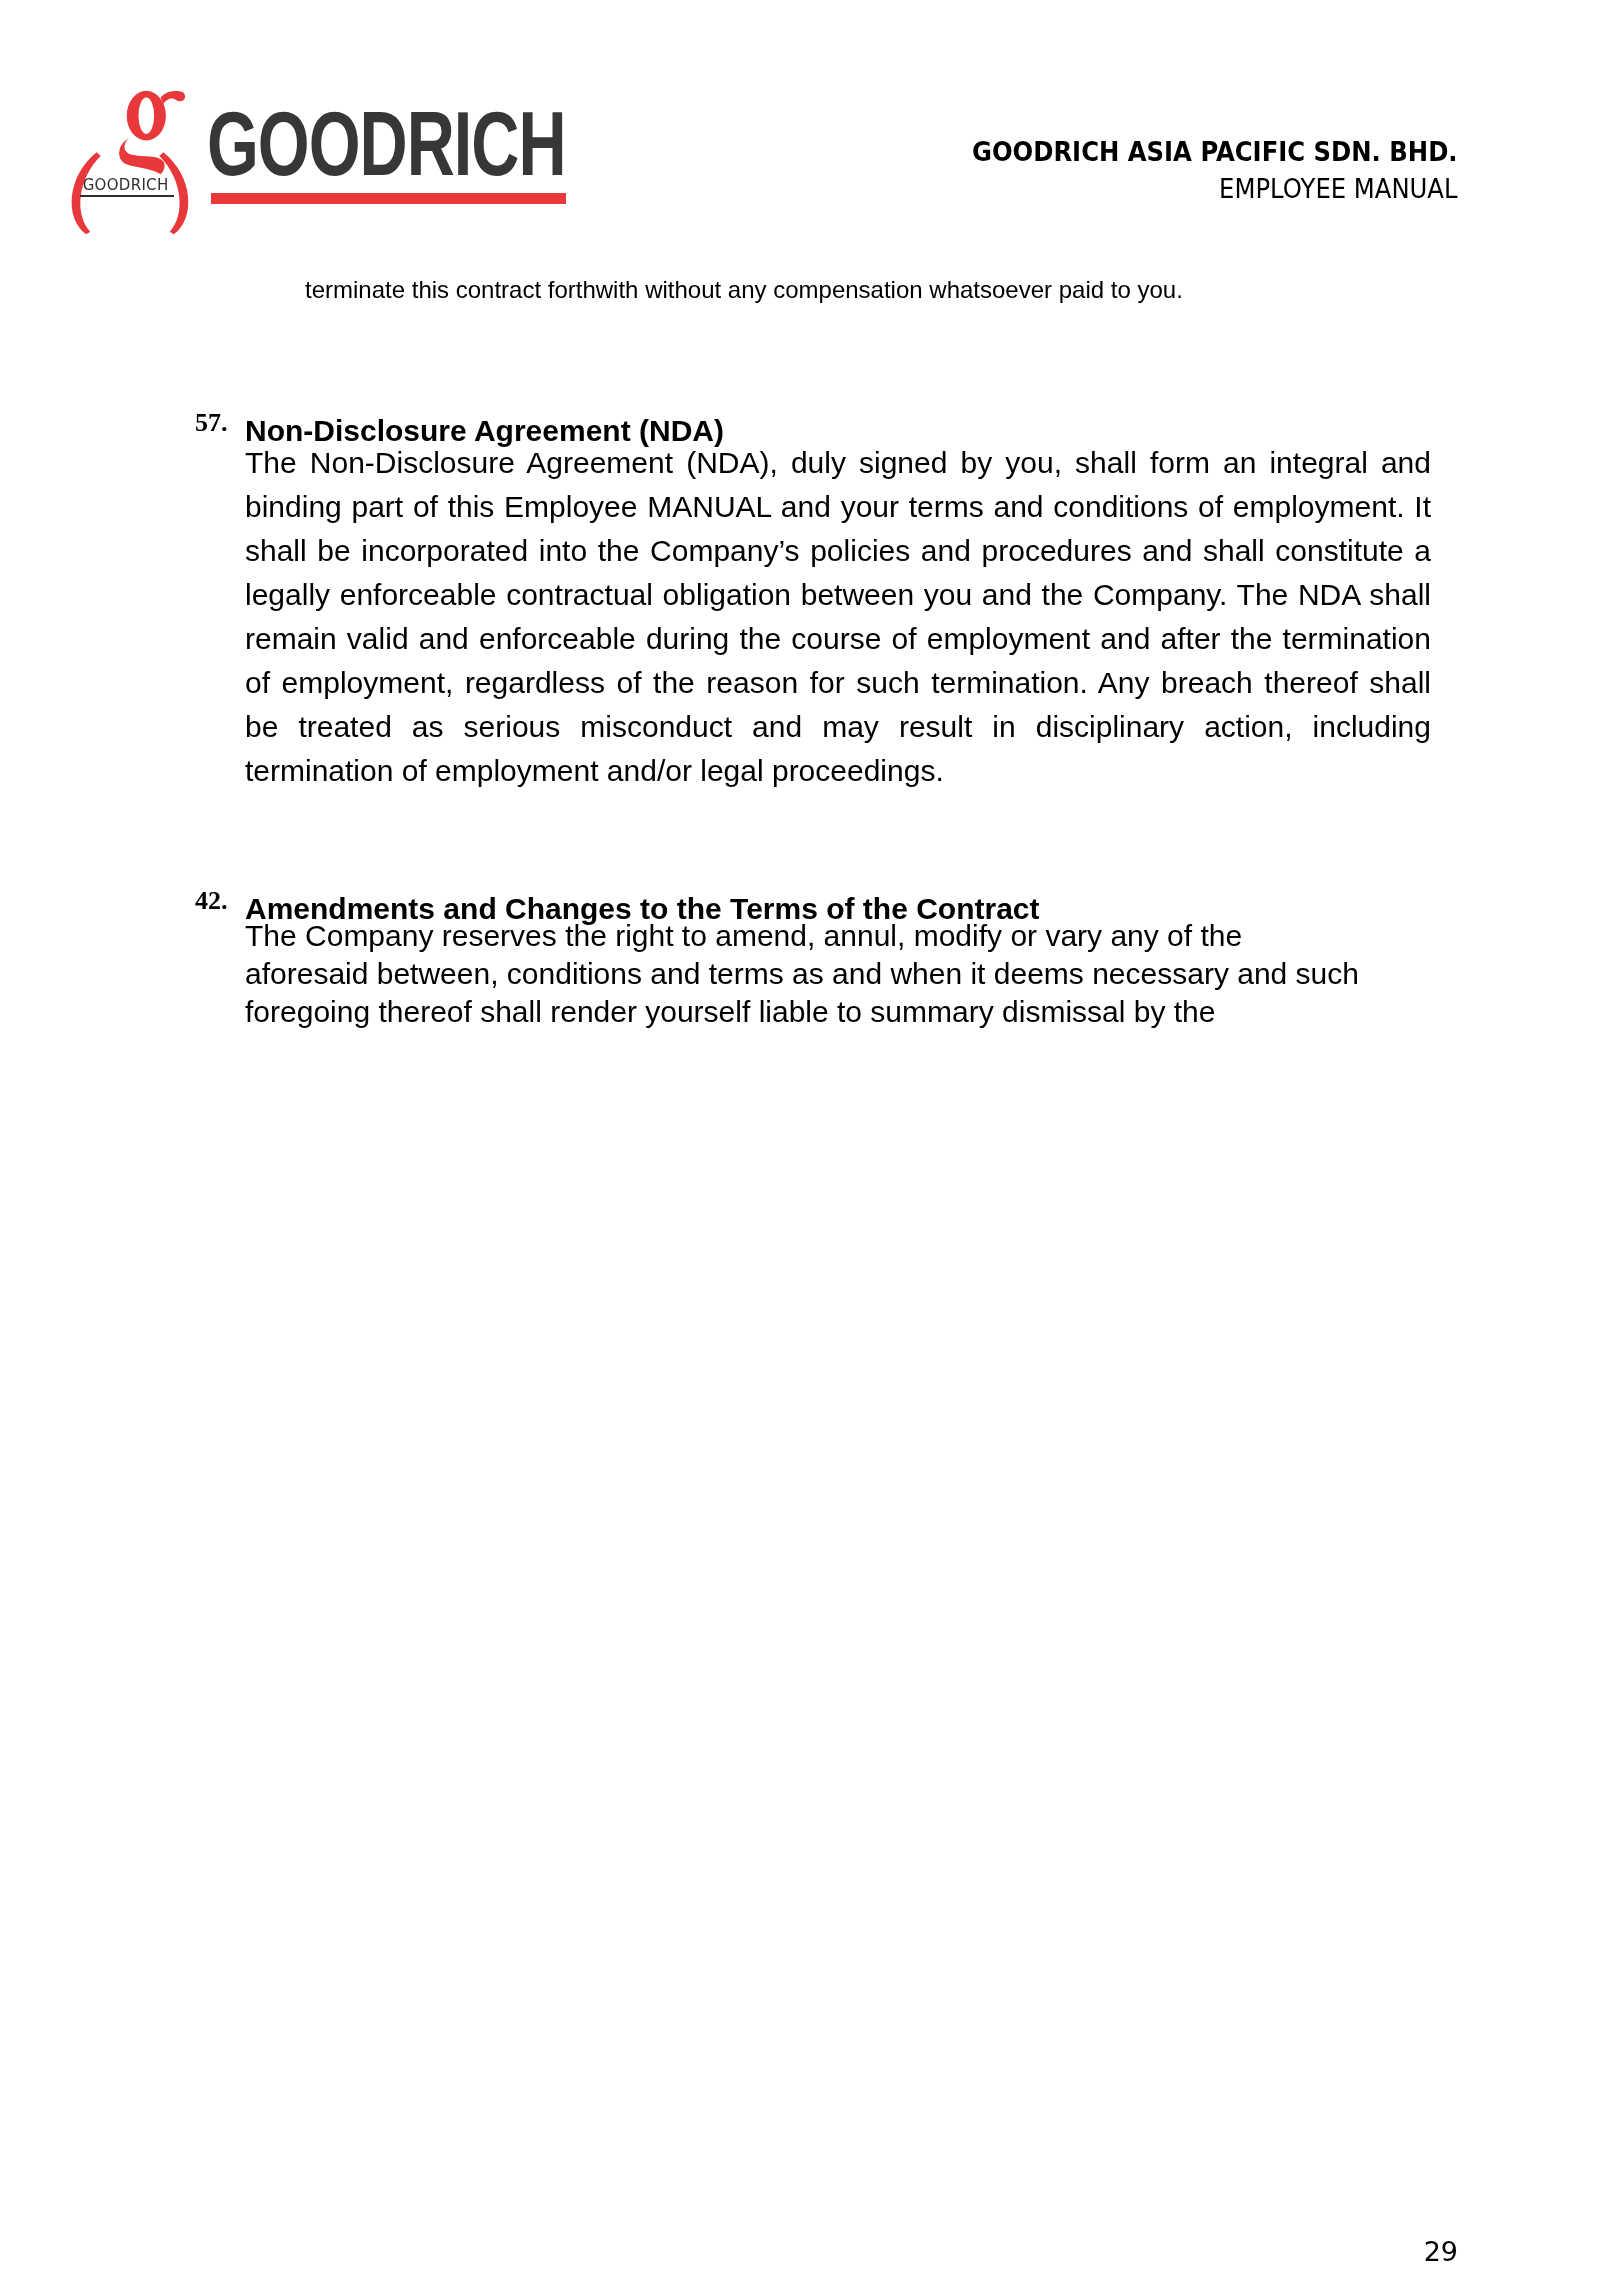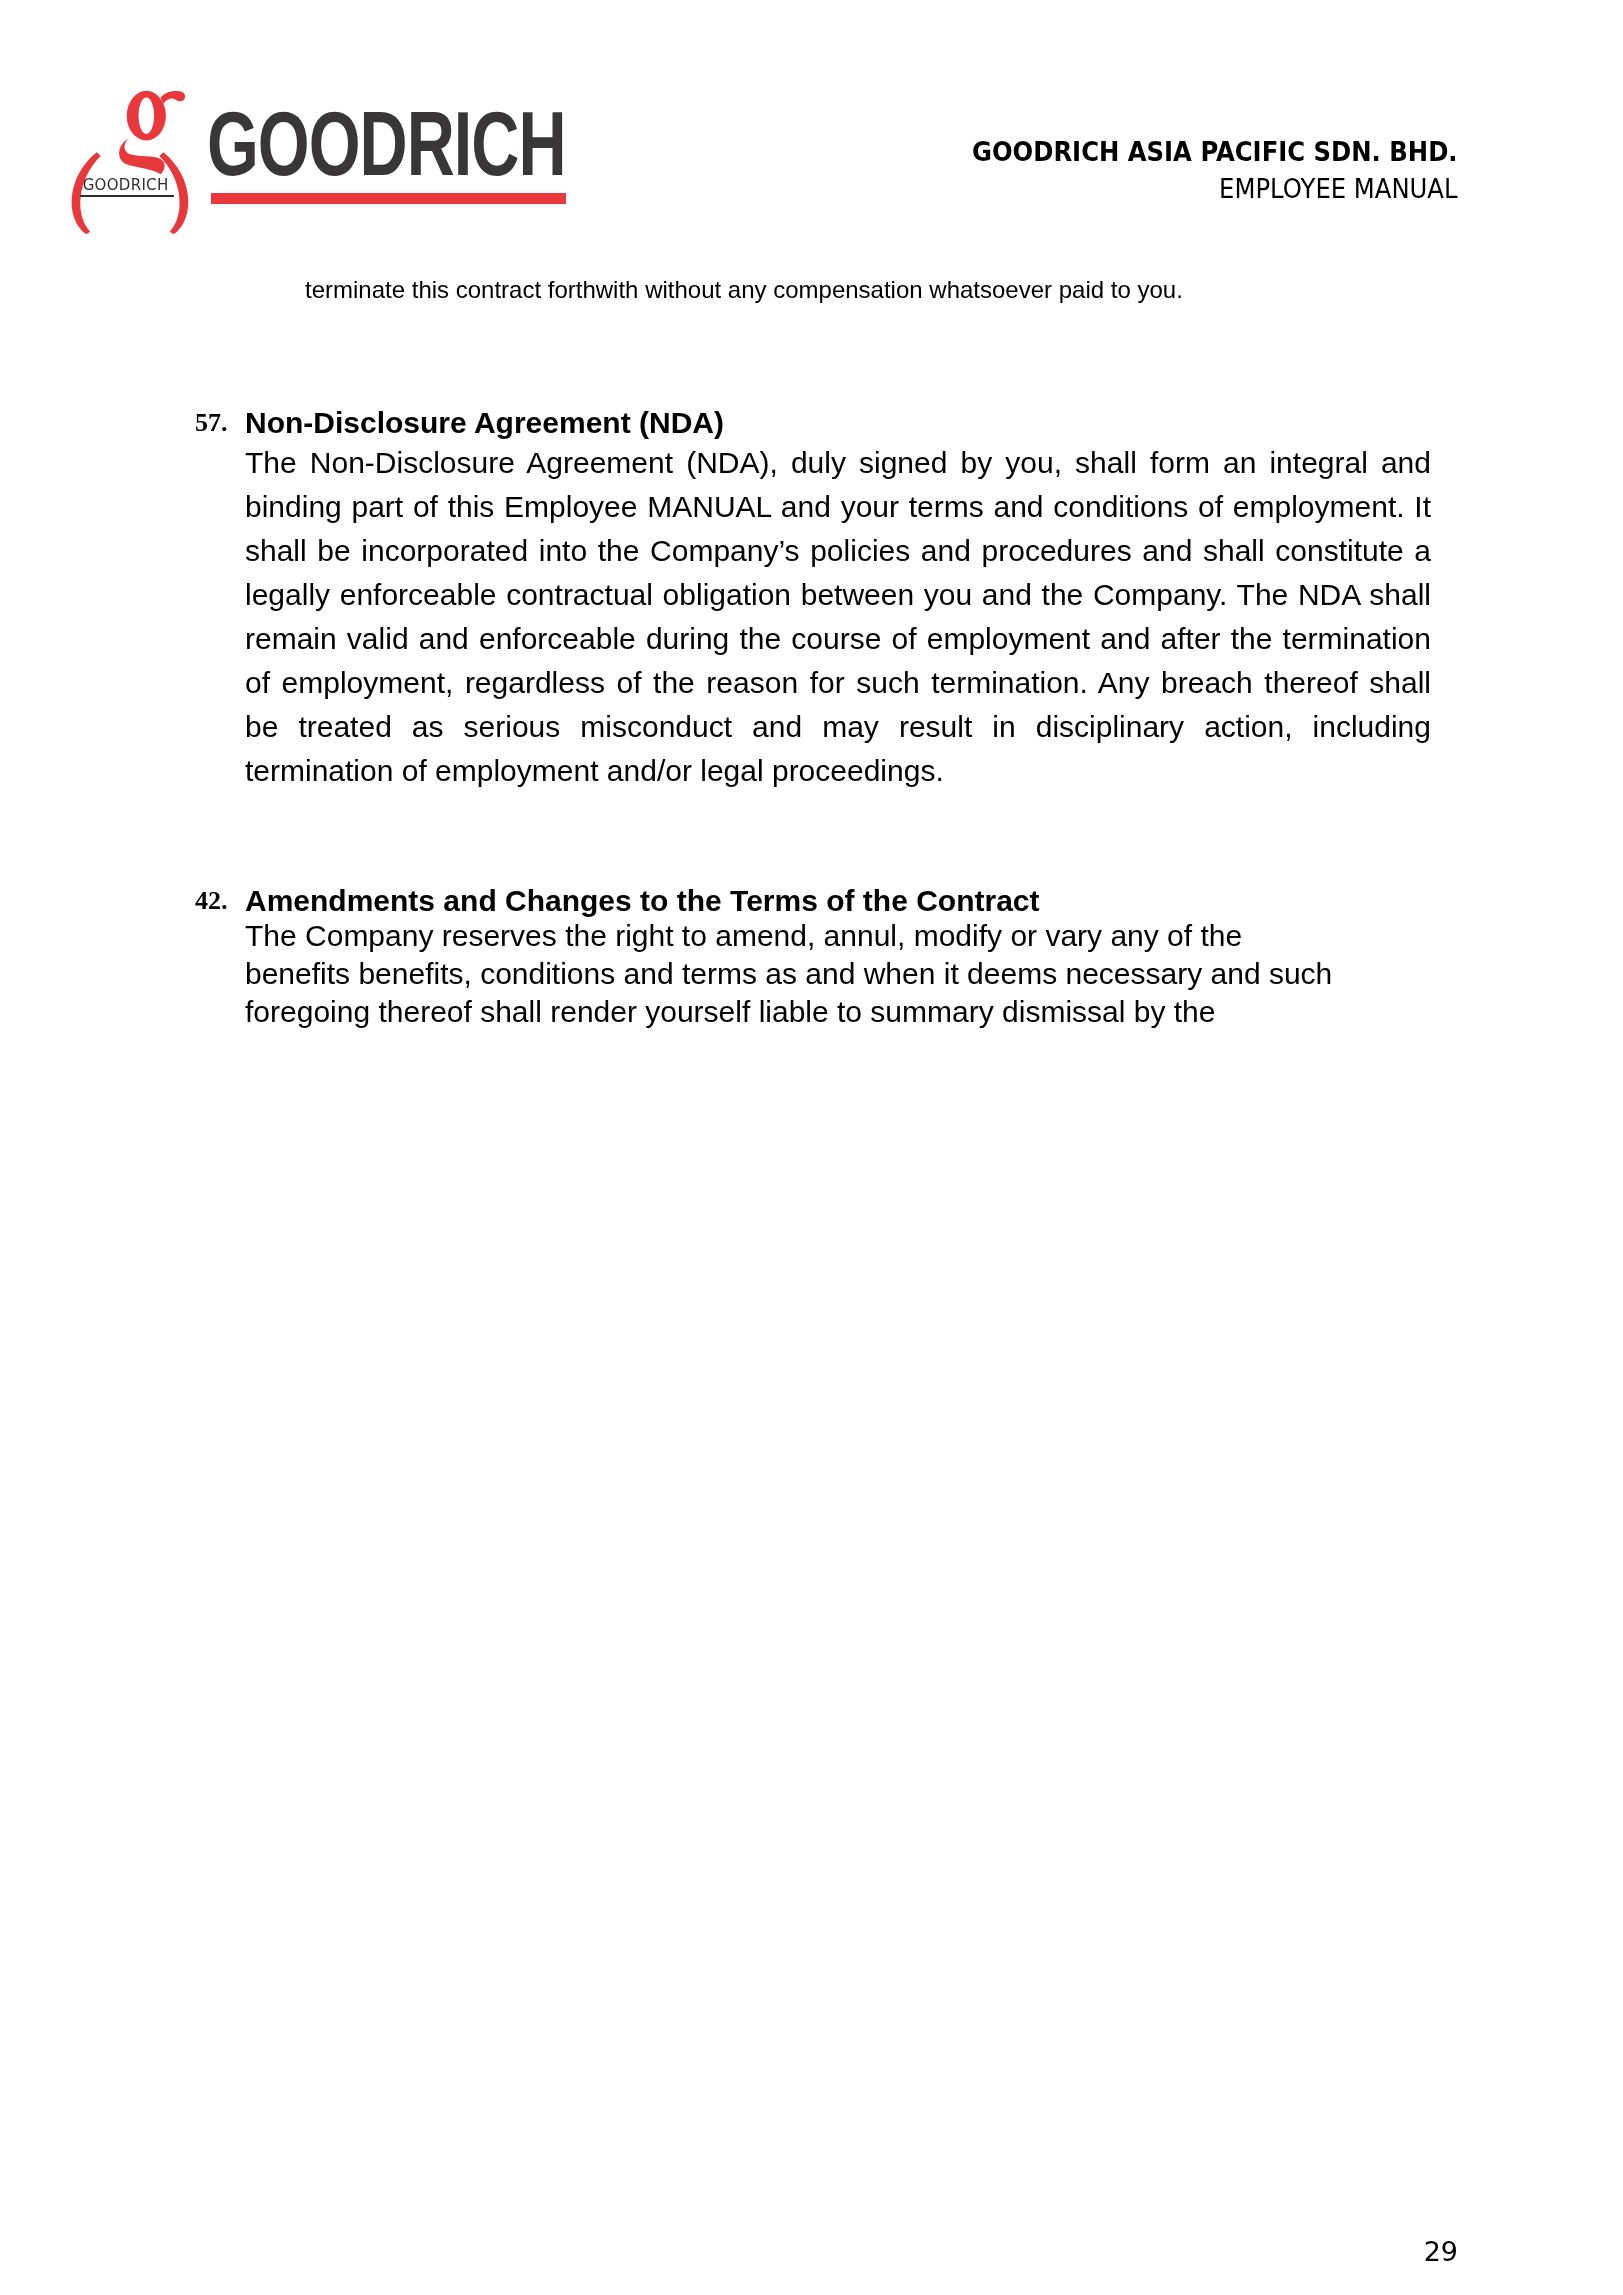--- a/index.html
+++ b/index.html
@@ -36,21 +36,21 @@
     .continuation {
       position: absolute; left: 305px; top: 268px; width: 1126px;
       font-size: 24px; line-height: 44px; text-align: justify; text-align-last: left;
     }
     .section { position: absolute; left: 195px; width: 1236px; }
     .sec-num {
       position: absolute; left: 0; top: 0;
       font-family: "Liberation Serif", serif; font-weight: 700; font-size: 26px; line-height: 37px;
     }
     .sec-heading {
-      position: absolute; left: 50px; top: 0; white-space: nowrap;
+      position: absolute; left: 50px; top: 8px; white-space: nowrap;
       font-weight: 700; font-size: 30px; line-height: 37px;
     }
     .sec-body { position: absolute; left: 50px; top: 37px; width: 1186px; font-size: 30px; }
     .sec41 { top: 404px; }
     .sec41 .sec-body { line-height: 44px; text-align: justify; text-align-last: left; }
     .sec42 { top: 882px; }
     .sec42 .sec-body { line-height: 38px; text-align: left; top: 35px; }
     .line { display: block; }
 
     .page-number {
@@ -95,19 +95,19 @@
   <div class="sec-num">57.</div>
   <div class="sec-heading">Non-Disclosure Agreement (NDA)</div>
   <div class="sec-body">The Non-Disclosure Agreement (NDA), duly signed by you, shall form an integral and binding part of this Employee MANUAL and your terms and conditions of employment. It shall be incorporated into the Company’s policies and procedures and shall constitute a legally enforceable contractual obligation between you and the Company. The NDA shall remain valid and enforceable during the course of employment and after the termination of employment, regardless of the reason for such termination. Any breach thereof shall be treated as serious misconduct and may result in disciplinary action, including termination of employment and/or legal proceedings.</div>
 </div>
 
 <div class="section sec42">
   <div class="sec-num">42.</div>
   <div class="sec-heading">Amendments and Changes to the Terms of the Contract</div>
   <div class="sec-body">
     <span class="line">The Company reserves the right to amend, annul, modify or vary any of the</span>
-    <span class="line">benefits benefits, conditions and terms as and when it deems necessary and such</span>
+    <span class="line">aforesaid between, conditions and terms as and when it deems necessary and such</span>
     <span class="line">foregoing thereof shall render yourself liable to summary dismissal by the</span>
   </div>
 </div>
 
 <div class="page-number">29</div>
 
 
 </body></html>

